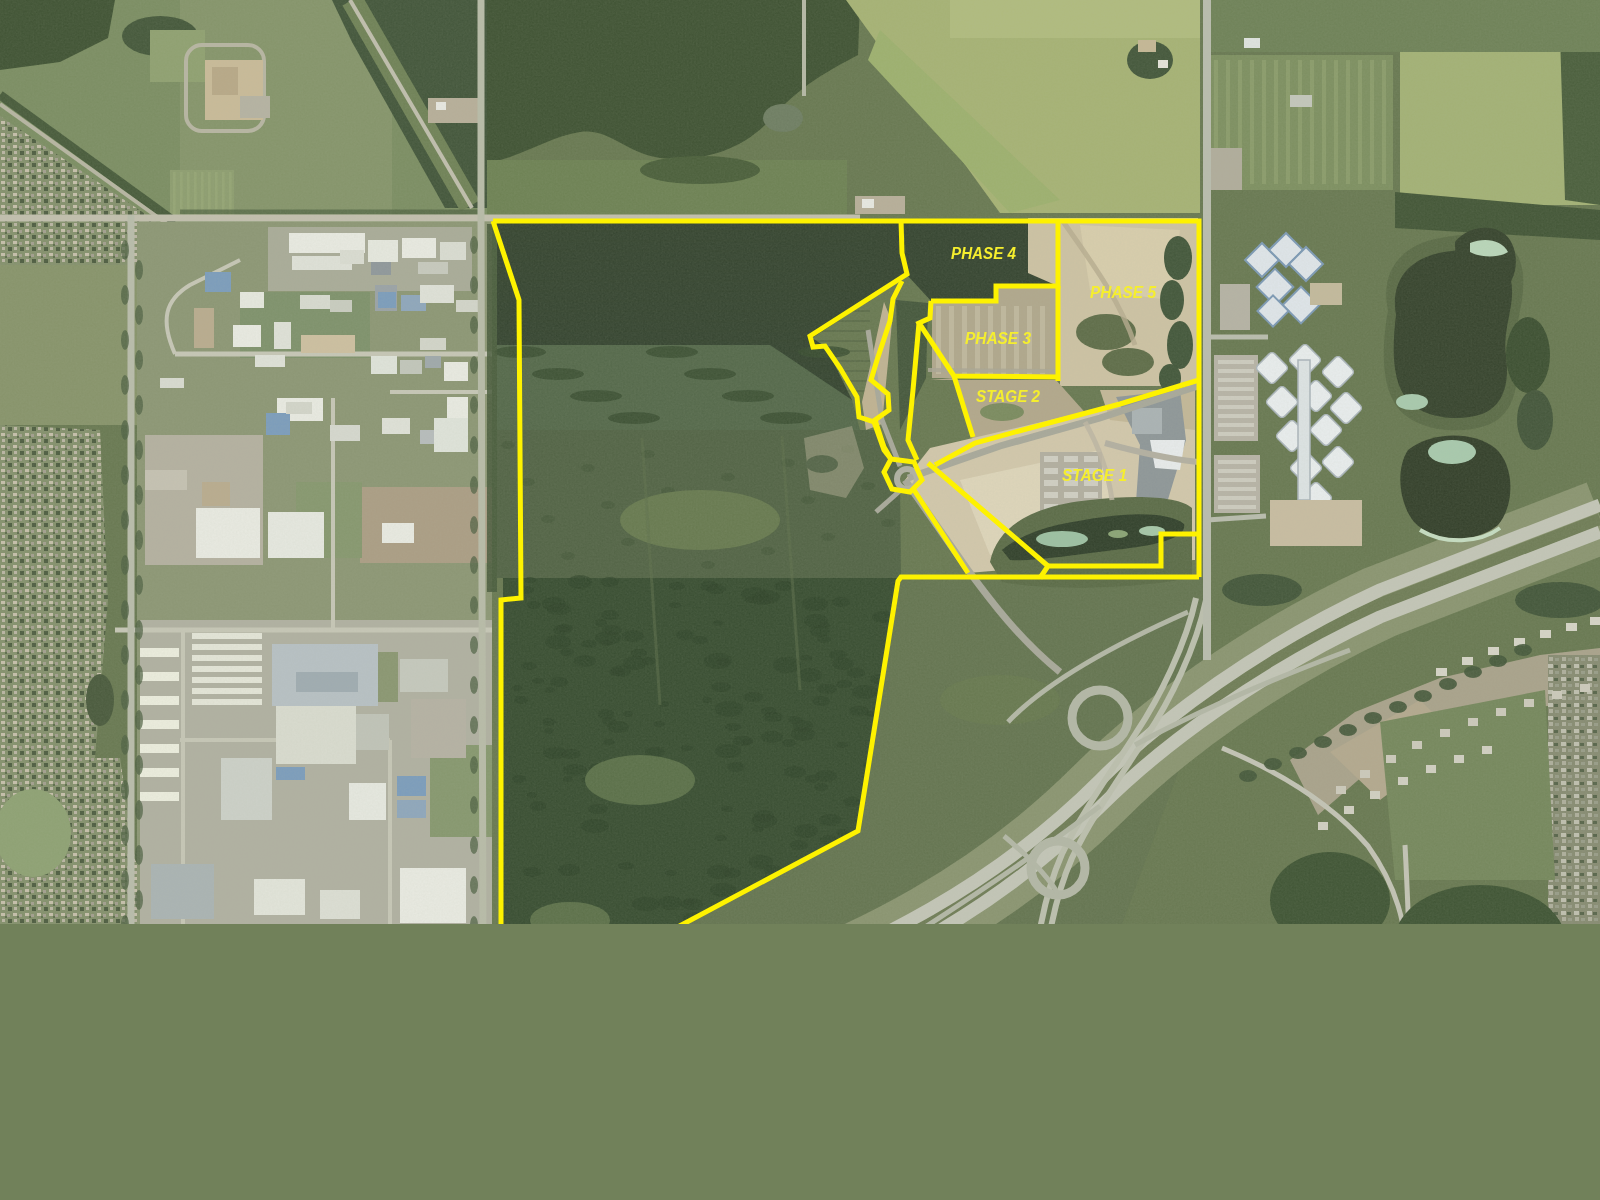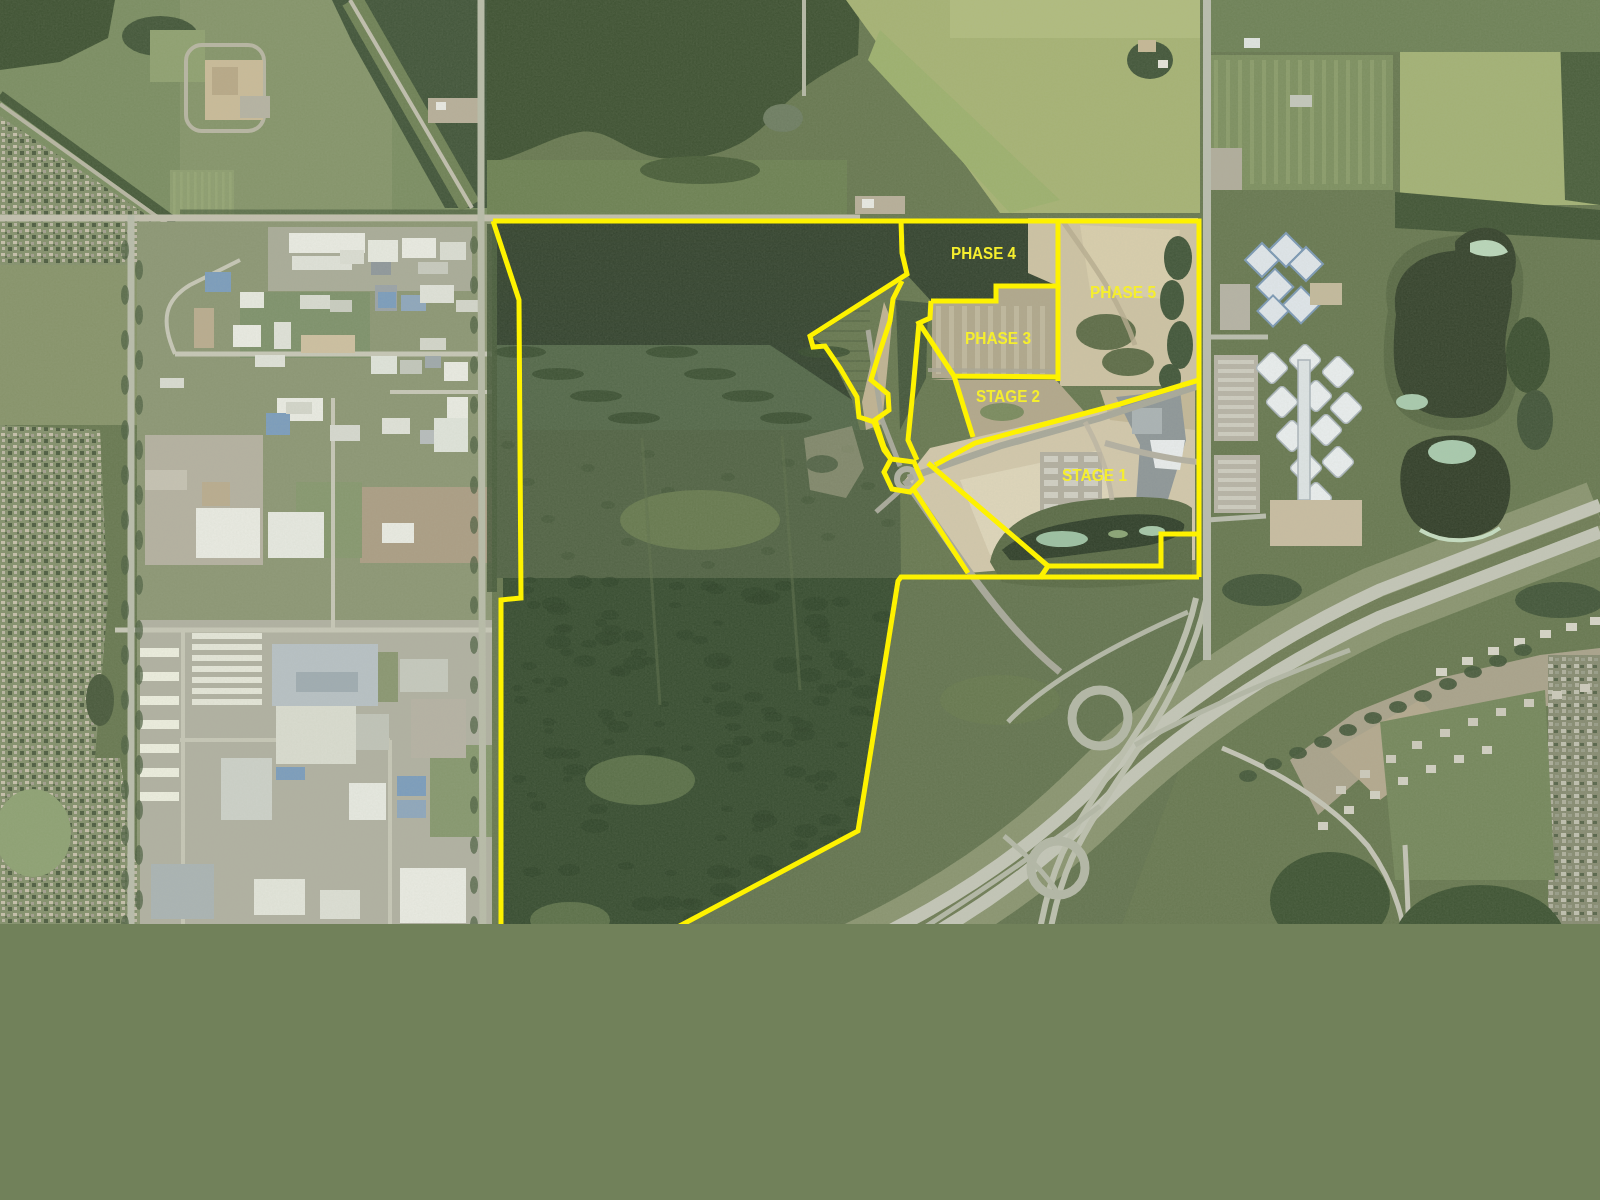--- a/index.html
+++ b/index.html
@@ -1,16 +1,16 @@
 <!DOCTYPE html>
 <html><head>
 <meta charset="utf-8">
 <style>
   html,body{margin:0;padding:0;background:#71815a;}
-  #map{width:1600px;height:924px;position:relative;overflow:hidden;font-family:"Liberation Sans", sans-serif;}
+  #map{width:1600px;height:924px;position:relative;overflow:hidden;font-family:"Liberation Sans", sans-serif;font-style:italic;}
 </style>
 </head>
 <body>
 
 <div id="map">
 <svg width="1600" height="1200" viewBox="0 0 1600 1200" xmlns="http://www.w3.org/2000/svg" shape-rendering="auto">
 <defs>
 <pattern id="res" width="12" height="12" patternUnits="userSpaceOnUse">
   <rect width="12" height="12" fill="#84906c"></rect>
   <rect x="1" y="1" width="4" height="3" fill="#c6bfab"></rect>

